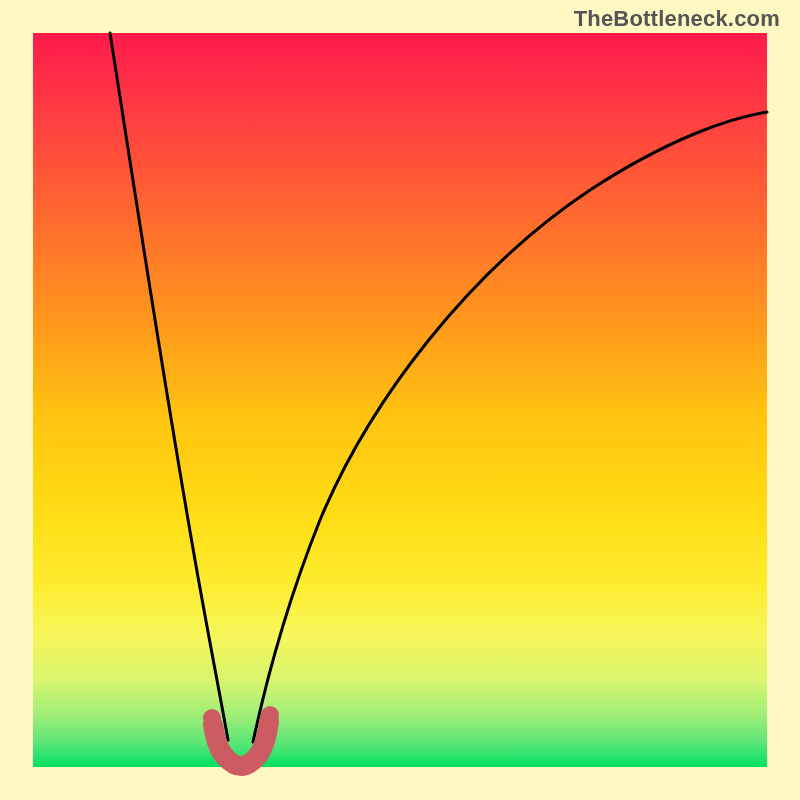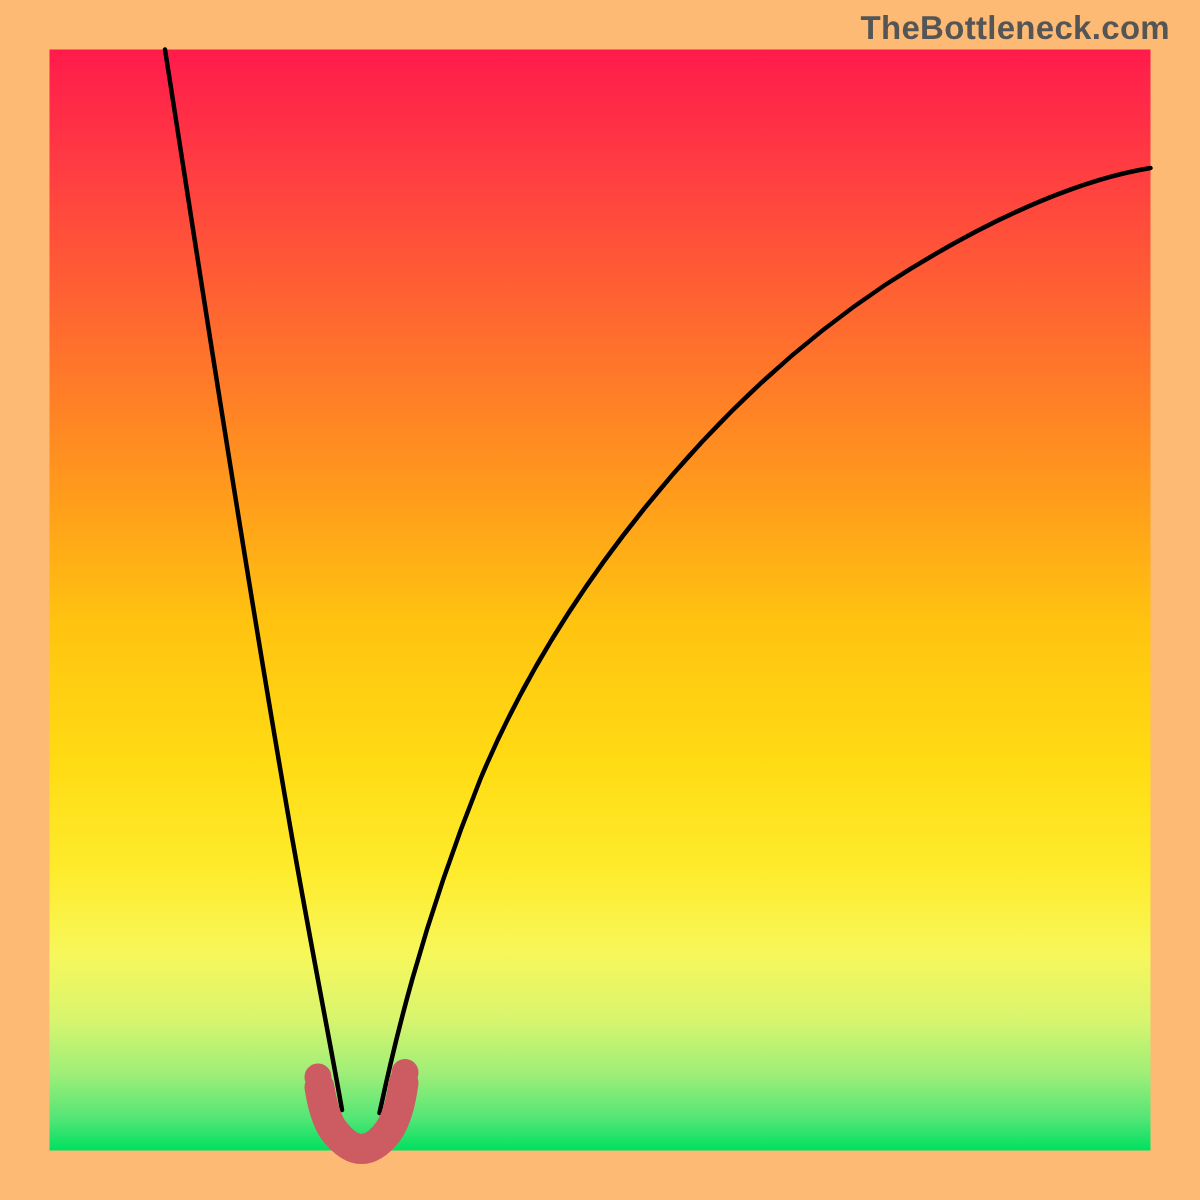--- a/index.html
+++ b/index.html
@@ -9,21 +9,21 @@
     height: 800px;
     background: #000;
     overflow: hidden;
   }
   .frame {
     position: absolute;
     left: 0;
     top: 0;
     width: 800px;
     height: 800px;
-    background: #fdba74;
+    background: #fef9c3;
   }
   .watermark {
     position: absolute;
     top: 6px;
     right: 20px;
     font-family: Arial, Helvetica, sans-serif;
     font-size: 22px;
     font-weight: 600;
     color: #555;
     letter-spacing: 0.2px;

